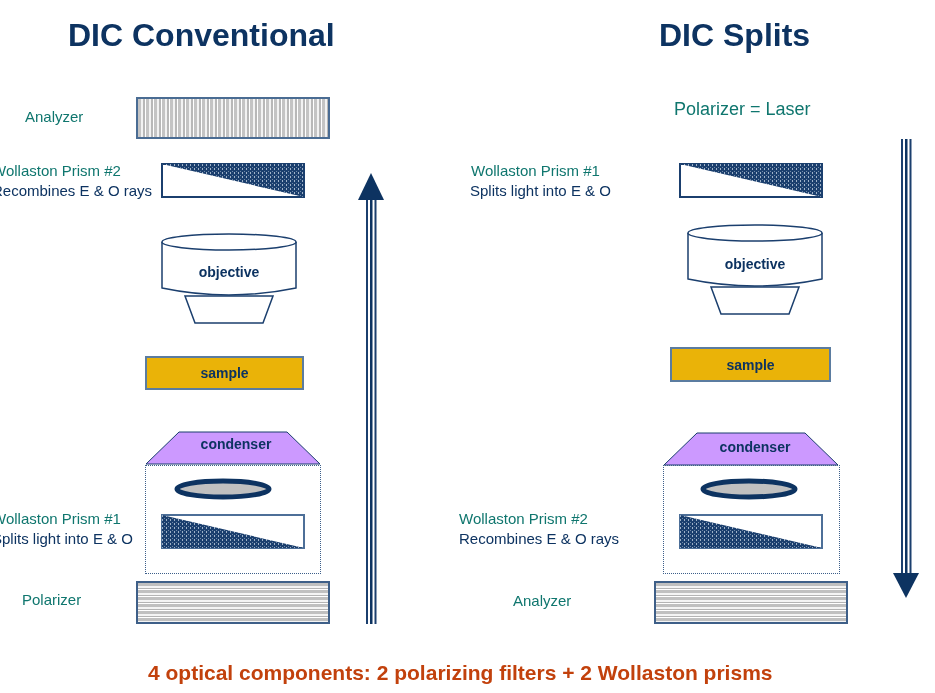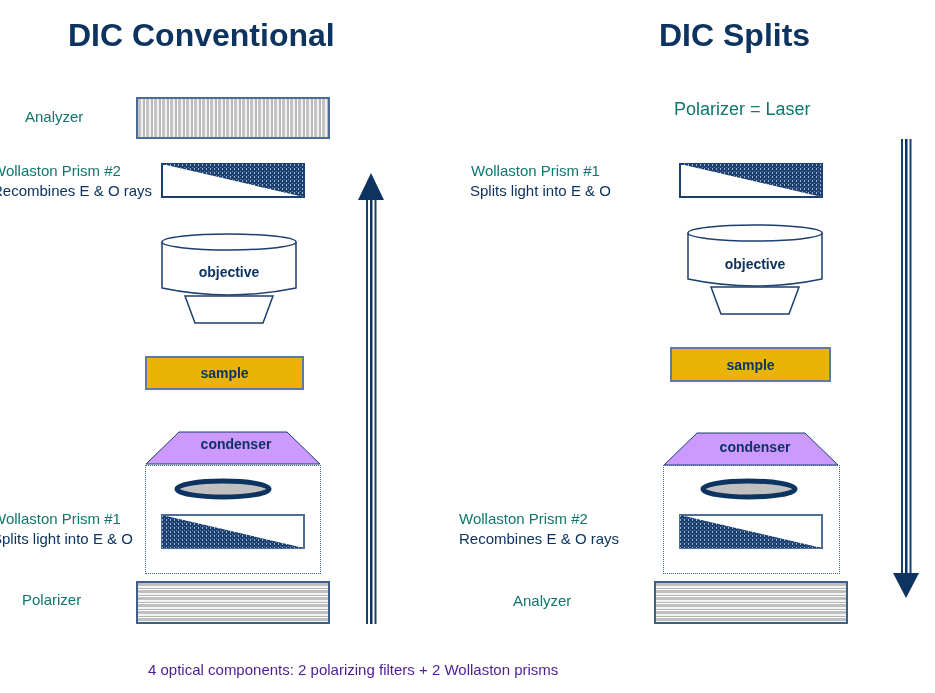--- a/index.html
+++ b/index.html
@@ -10,21 +10,21 @@
   .lbl-b { font-weight:normal; font-size:15px; color:#0f766e; white-space:nowrap; }
   .lbl-r { font-size:15px; color:#0d3361; white-space:nowrap; }
   .comp-text { font-weight:bold; font-size:14px; color:#0d3361; text-align:center; white-space:nowrap; }
   .filter-v { border:2px solid #4a6c93; box-sizing:border-box;
     background: repeating-linear-gradient(90deg,#c4c4c4 0px,#c4c4c4 3px,#f2f2f2 3px,#f2f2f2 5px,#b8b8b8 5px,#b8b8b8 7px,#ffffff 7px,#ffffff 8px); }
   .filter-h { border:2px solid #3e5f88; box-sizing:border-box;
     background: repeating-linear-gradient(180deg,#c0c0c0 0px,#c0c0c0 3px,#f4f4f4 3px,#f4f4f4 5px,#b4b4b4 5px,#b4b4b4 6px,#ffffff 6px,#ffffff 7px); }
   .sample-box { border:2px solid #5b7ca0; box-sizing:border-box; background:#eab308;
     display:flex; align-items:center; justify-content:center; }
   .cond-box { border:1px dotted #3d5f8a; box-sizing:border-box; background:transparent; }
-  .footer { font-weight:normal; font-size:15px; color:#4c1d95; white-space:nowrap; }
+  .footer { font-weight:bold; font-size:21px; color:#c2410c; white-space:nowrap; }
   svg { overflow:visible; }
 </style>
 </head>
 <body>
 
 <svg width="0" height="0" style="position:absolute">
   <defs>
     <pattern id="dots" width="4" height="4" patternUnits="userSpaceOnUse">
       <rect width="4" height="4" fill="#1b3f6e"></rect>
       <rect x="1" y="1" width="1" height="2" fill="#9fb2c8"></rect>

